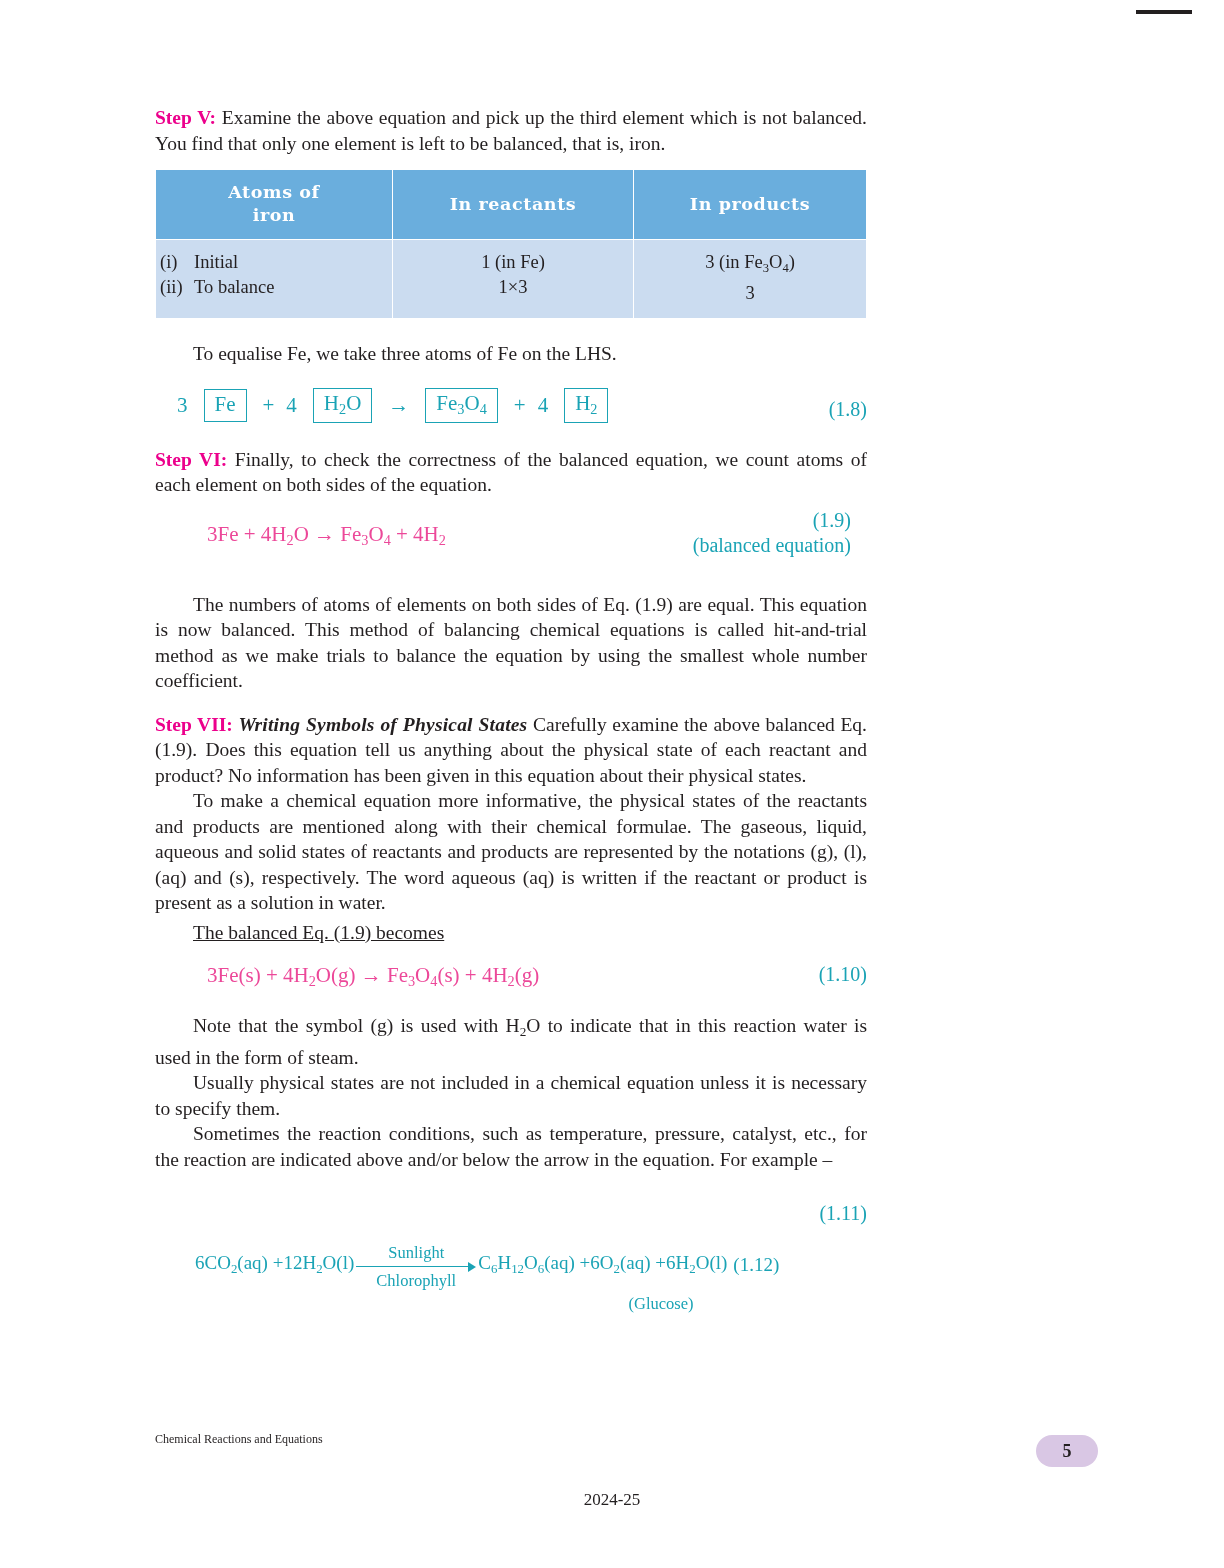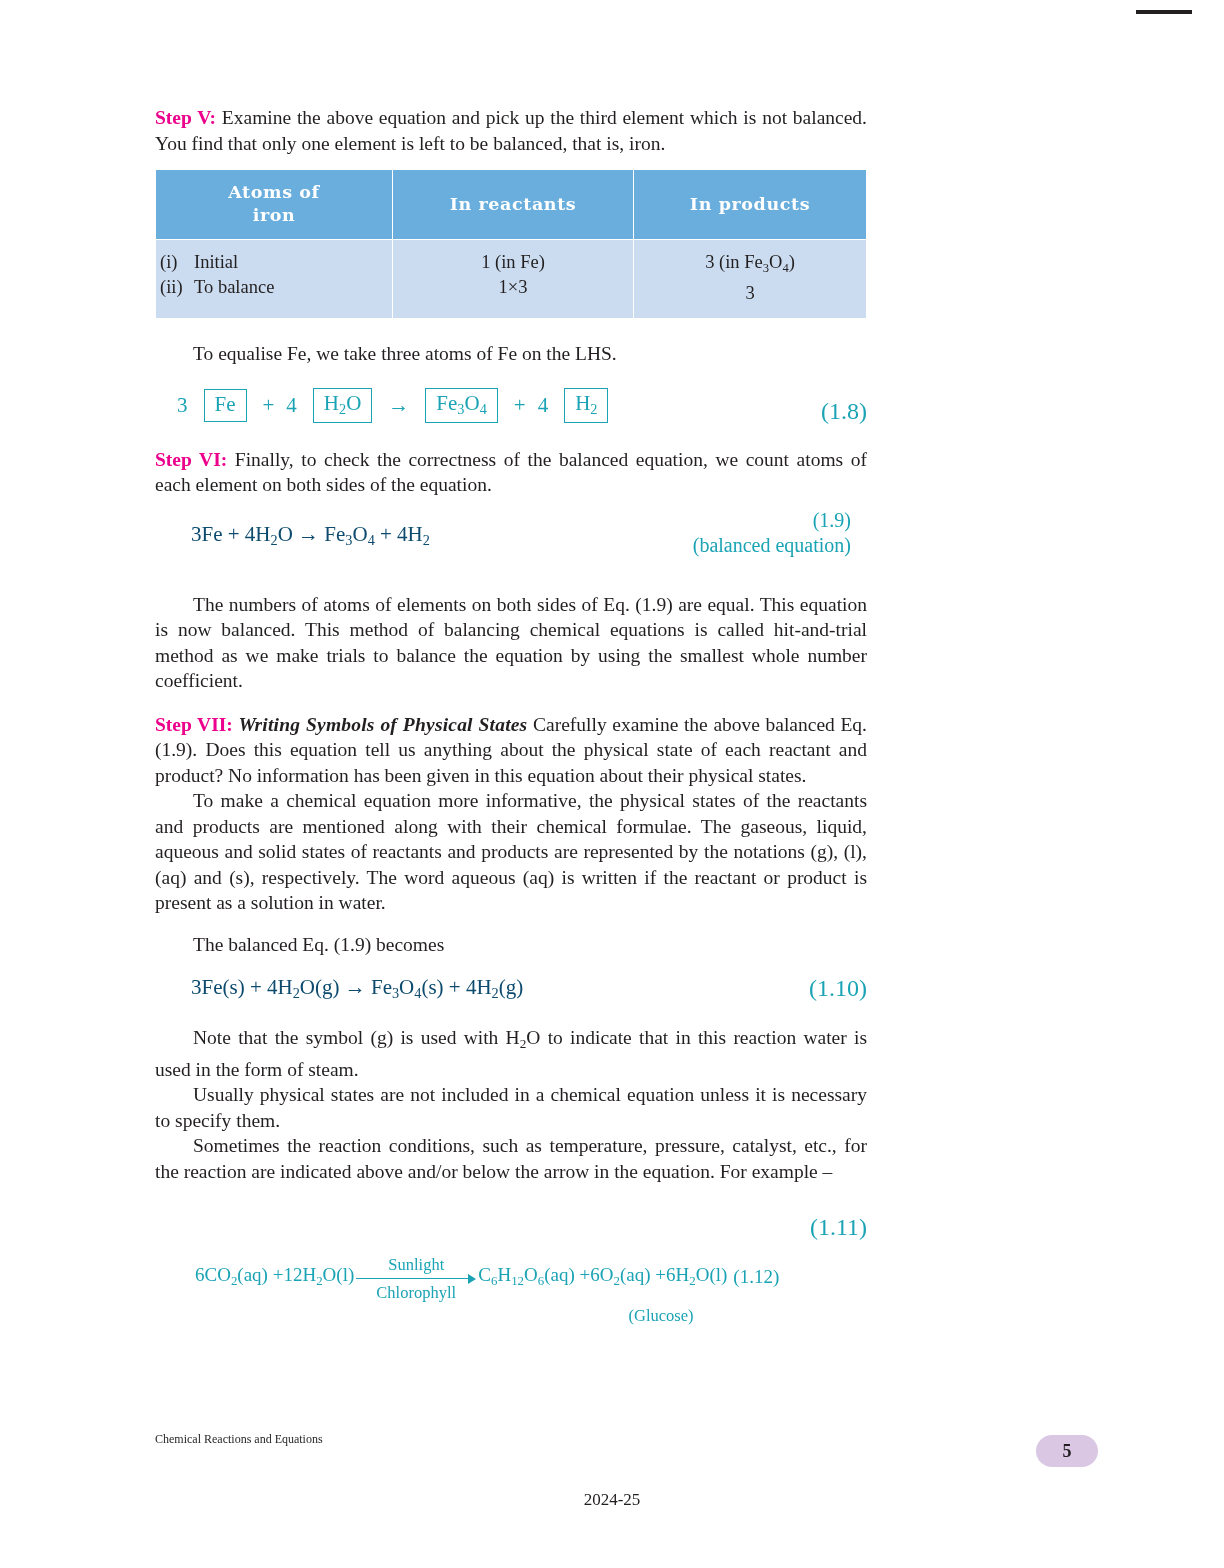--- a/index.html
+++ b/index.html
@@ -85,42 +85,42 @@
   }
   td.cell-left { padding-left: 16px; }
   td.center { text-align: center; }
   .rowlabel { display: inline-block; width: 34px; }
   .rowlabel2 { display: inline-block; width: 34px; }
   .eqnum {
     position: absolute;
     right: 0;
     top: 0;
     color: #1aa3b5;
-    font-size: 24px;
+    font-size: 20px;
   }
   .boxed-eq {
     display: flex;
     align-items: center;
     gap: 0;
     margin: 22px 0 0 22px;
     color: #1aa3b5;
     font-size: 21px;
   }
   .boxed-eq .coef { margin-right: 12px; }
   .boxed-eq .box {
     border: 1.6px solid #1aa3b5;
     padding: 3px 10px 5px 10px;
     margin: 0 4px;
     line-height: 1.05;
   }
   .boxed-eq .op { margin: 0 12px; }
   .eq-center {
-    color: #0c4a6e;
+    color: #ec4899;
     font-size: 21px;
-    margin-left: 36px;
+    margin-left: 52px;
   }
   .eqnum-stack {
     position: absolute;
     right: 16px;
     top: -14px;
     text-align: right;
     color: #1aa3b5;
     font-size: 20px;
     line-height: 25px;
   }
@@ -290,21 +290,21 @@
 
     <p class="indent" style="margin-top:22px;">The numbers of atoms of elements on both sides of Eq. (1.9) are equal. This equation is now balanced. This method of balancing chemical equations is called hit-and-trial method as we make trials to balance the equation by using the smallest whole number coefficient.</p>
 
     <p style="margin-top:18px;">
       <span class="step-label">Step VII:</span>
       <span class="italic-head">Writing Symbols of Physical States</span><span>  Carefully examine the above balanced Eq. (1.9). Does this equation tell us anything about the physical state of each reactant and product? No information has been given in this equation about their physical states.</span>
     </p>
 
     <p class="indent" style="margin-top:0;">To make a chemical equation more informative, the physical states of the reactants and products are mentioned along with their chemical formulae. The gaseous, liquid, aqueous and solid states of reactants and products are represented by the notations (g), (l), (aq) and (s), respectively. The word aqueous (aq) is written if the reactant or product is present as a solution in water.</p>
 
-    <p class="indent" style="margin-top:16px;">The balanced Eq. (1.9) becomes</p>
+    <p class="indent" style="margin-top:4px;text-decoration:underline;">The balanced Eq. (1.9) becomes</p>
 
     <div class="rel" style="margin-top:18px; height:34px;">
       <div class="eq-center">
         <span>3Fe(s) + 4H</span><sub>2</sub><span>O(g)  → Fe</span><sub>3</sub><span>O</span><sub>4</sub><span>(s) + 4H</span><sub>2</sub><span>(g)</span>
       </div>
       <span class="eqnum">(1.10)</span>
     </div>
 
     <p class="indent" style="margin-top:16px;"><span>Note that the symbol (g) is used with H</span><sub>2</sub><span>O to indicate that in this reaction water is used in the form of steam.</span></p>
 

